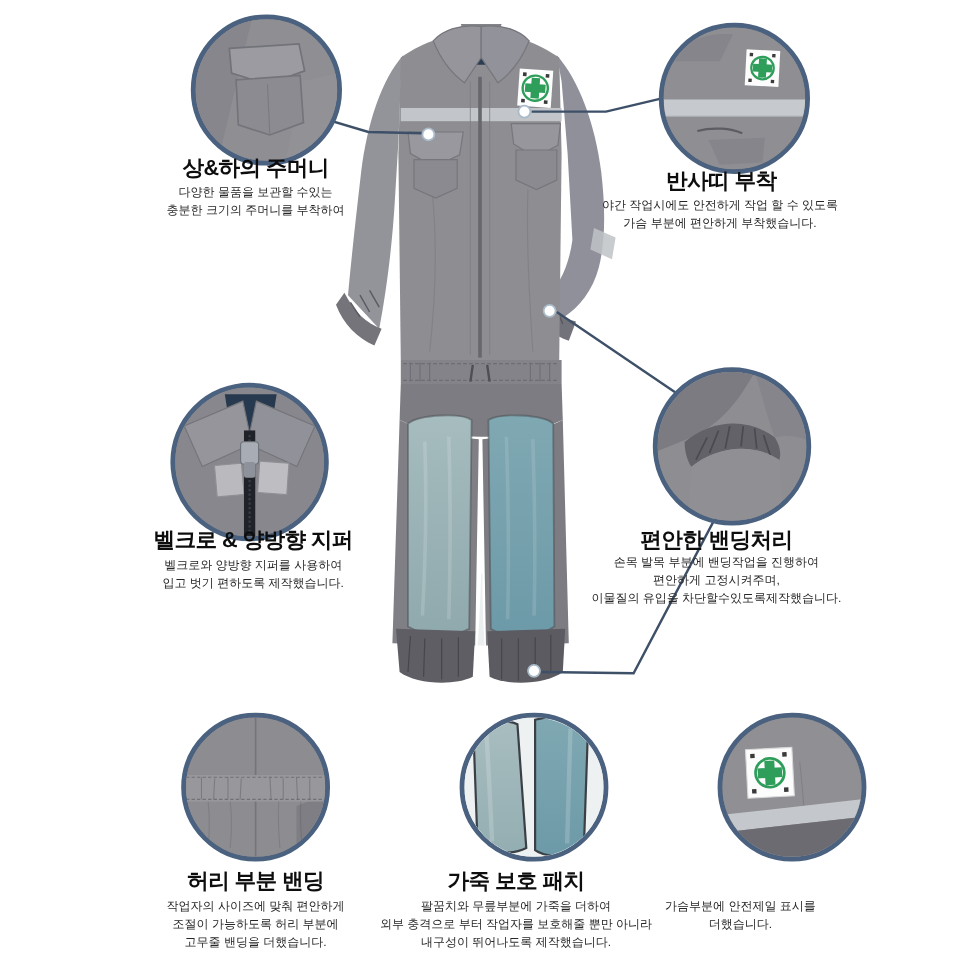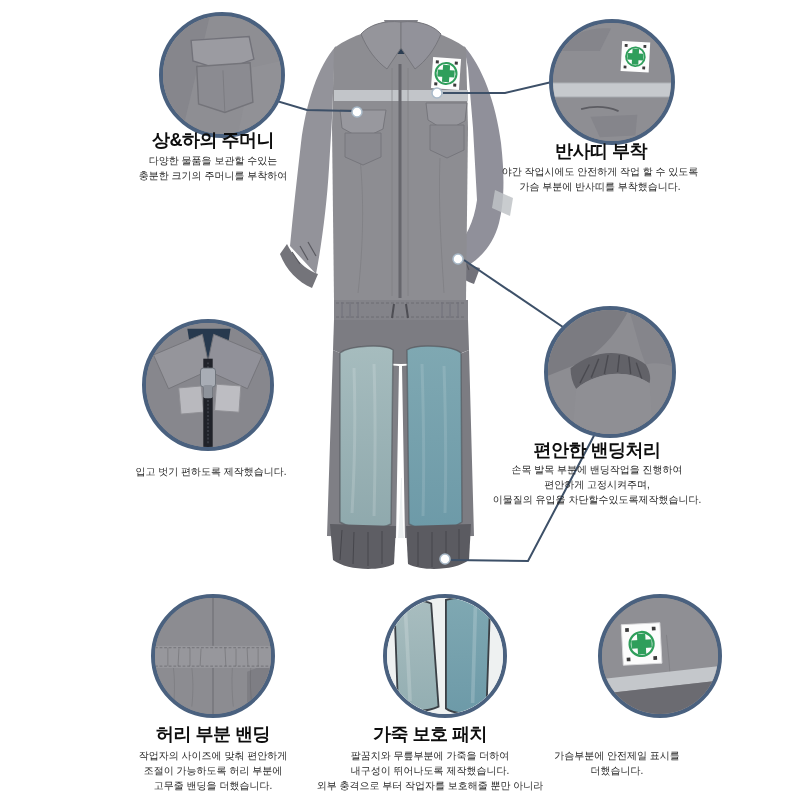--- a/index.html
+++ b/index.html
@@ -151,42 +151,44 @@
       </g>
       <rect y="64" width="126" height="15" fill="#c6c9cd"></rect>
       <path d="M0,64 L126,64 M0,79 L126,79" stroke="#a9adb2" fill="none"></path>
       <path d="M30,92 C45,88 60,90 70,94" stroke="#5c5c62" stroke-width="2" fill="none"></path>
       <path d="M40,100 L90,98 L88,120 L50,122 Z" fill="#85858b"></path>
     </svg>
   </div>
   <div class="feature-title" style="left:476px;top:139px;width:250px;">반사띠 부착</div>
   <div class="feature-desc" style="left:450px;top:164px;width:300px;">
     <div>야간 작업시에도 안전하게 작업 할 수 있도록</div>
-    <div>가슴 부분에 반사띠를 부착했습니다.</div>
+    <div>가슴 부분에 편안하게 부착했습니다.</div>
   </div>
 
   <div class="circle" style="left:142px;top:319px;width:132px;height:132px;">
     <svg viewBox="0 0 132 132">
       <rect width="132" height="132" fill="#87878d"></rect>
       <path d="M44,6 L90,6 L84,44 L50,44 Z" fill="#27394e"></path>
       <path d="M8,34 L60,12 L68,50 L24,70 Z" fill="#95959b" stroke="#74747a"></path>
       <path d="M124,34 L72,12 L64,50 L108,70 Z" fill="#919199" stroke="#74747a"></path>
       <g transform="rotate(-5 48 82)">
           <rect x="36" y="68" width="24" height="28" fill="#b9b9be" stroke="#8f8f95"></rect>
         </g>
       <g transform="rotate(4 86 80)">
           <rect x="74" y="66" width="26" height="28" fill="#bdbdc2" stroke="#8f8f95"></rect>
         </g>
       <rect x="61" y="38" width="10" height="94" fill="#202229"></rect>
       <path d="M66,42 L66,130" stroke="#3a3d46" stroke-width="2" stroke-dasharray="2,2" fill="none"></path>
       <rect x="58" y="48" width="16" height="20" rx="3" fill="#a8adb5" stroke="#6d727a"></rect>
       <rect x="61" y="66" width="10" height="14" rx="2" fill="#8e939b"></rect>
     </svg>
   </div>
+  <div class="feature-title" style="left:61px;top:438px;width:300px;">벨크로 &amp; 양방향 지퍼</div>
   <div class="feature-desc" style="left:61px;top:464px;width:300px;">
+    <div>벨크로와 양방향 지퍼를 사용하여</div>
     <div>입고 벗기 편하도록 제작했습니다.</div>
   </div>
 
   <div class="circle" style="left:544px;top:306px;width:132px;height:132px;">
     <svg viewBox="0 0 132 132">
       <rect width="132" height="132" fill="#8d8d92"></rect>
       <path d="M0,0 L86,0 C70,30 52,48 30,58 L0,70 Z" fill="#7b7b81"></path>
       <path d="M86,0 L132,0 L132,60 C122,56 112,56 104,58 C96,38 92,16 86,0 Z" fill="#85858b"></path>
       <path d="M24,62 C48,42 80,40 104,58 C108,64 110,72 108,78 C84,62 52,66 30,84 C26,78 24,70 24,62 Z" fill="#626268"></path>
       <path d="M34,78 L44,58 M46,72 L54,52 M60,68 L64,48 M74,66 L76,48 M88,68 L86,50 M100,74 L94,56" stroke="#4a4a50" stroke-width="1.5" fill="none"></path>
@@ -232,22 +234,22 @@
       </defs>
       <rect width="126" height="126" fill="#eef1f1"></rect>
       <path d="M8,8 C20,2 40,2 48,6 L56,118 C44,124 22,124 12,118 Z" fill="url(#g6l)" stroke="#3b4046" stroke-width="2"></path>
       <path d="M64,2 C78,-2 102,0 112,6 L108,122 C94,128 72,126 64,120 Z" fill="url(#g6r)" stroke="#3b4046" stroke-width="2"></path>
       <path d="M20,14 C22,50 24,86 25,112 M96,10 C95,48 94,86 93,114" stroke="#ffffff" stroke-opacity="0.18" stroke-width="4" fill="none"></path>
     </svg>
   </div>
   <div class="feature-title" style="left:280px;top:722px;width:300px;">가죽 보호 패치</div>
   <div class="feature-desc" style="left:270px;top:748px;width:320px;">
     <div>팔꿈치와 무릎부분에 가죽을 더하여</div>
+    <div>외부 충격으로 부터 작업자를 보호해줄 뿐만 아니라</div>
     <div>내구성이 뛰어나도록 제작했습니다.</div>
-    <div>외부 충격으로 부터 작업자를 보호해줄 뿐만 아니라</div>
   </div>
 
   <div class="circle" style="left:598px;top:594px;width:124px;height:124px;">
     <svg viewBox="0 0 126 126">
       <rect width="126" height="126" fill="#8f8f94"></rect>
       <g transform="rotate(-3 42 50)">
         <rect x="22" y="28" width="42" height="44" fill="#fcfcfc" stroke="#d8d8da"></rect>
         <circle cx="43" cy="50" r="13" fill="none" stroke="#2f9e5b" stroke-width="2.5"></circle>
         <rect x="38.5" y="39" width="9" height="22" fill="#2f9e5b"></rect>
         <rect x="32" y="45.5" width="22" height="9" fill="#2f9e5b"></rect>

